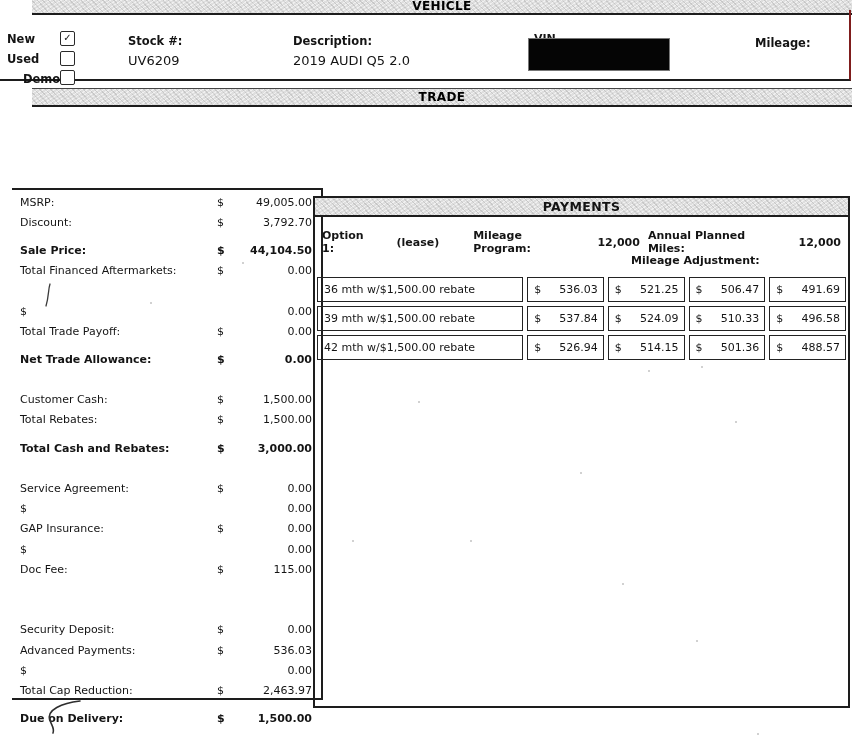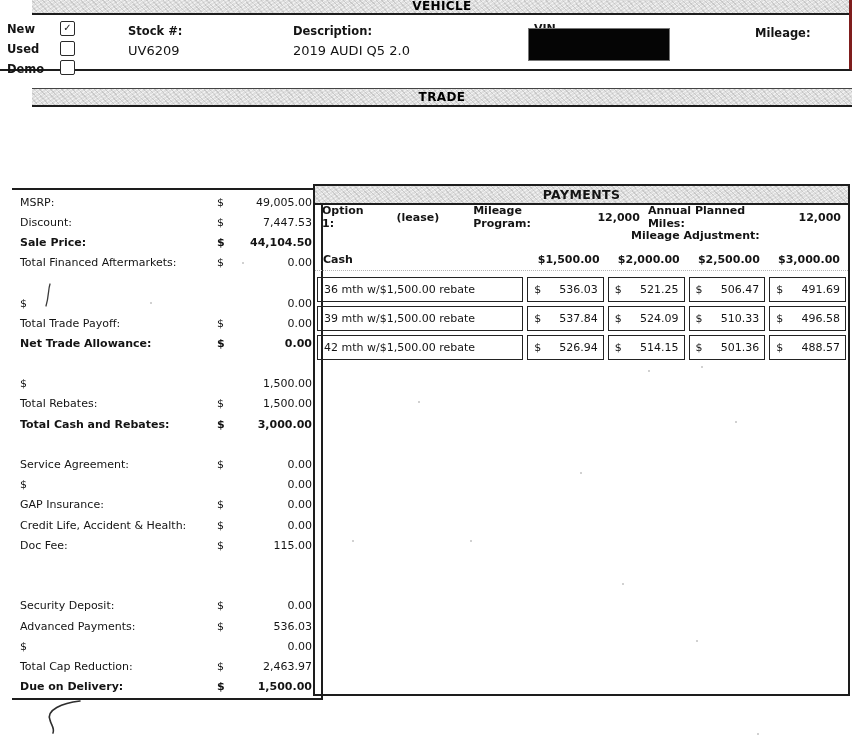--- a/index.html
+++ b/index.html
@@ -1,58 +1,58 @@
 <!DOCTYPE html>
 <html><head>
 <meta charset="utf-8">
 <style>
   html,body{margin:0;padding:0;background:#fff;}
   .page{position:relative;width:852px;height:750px;background:#fff;overflow:hidden;
         font-family:"DejaVu Sans","Liberation Sans",sans-serif;font-size:11px;color:#141414;}
-  .bold{font-weight:bold;}
+  .bold{font-weight:bold;margin-top:8px;}
   
   .band{position:absolute;left:0;right:0;text-align:center;font-weight:bold;font-size:12px;
         letter-spacing:.4px;color:#000;
         background-color:#dedede;
         background-image:
           repeating-linear-gradient(47deg, rgba(0,0,0,.10) 0 1px, rgba(0,0,0,0) 1px 4px),
           repeating-linear-gradient(-33deg, rgba(255,255,255,.55) 0 1px, rgba(0,0,0,0) 1px 3px); margin-left: 32px;}
   .vehicle-band{top:0;height:13px;line-height:13px;border-bottom:2px solid #1d1d1d;}
   .trade-band{top:88px;height:16px;line-height:16px;border-top:1px solid #444;border-bottom:2px solid #1d1d1d;}
   
-  .vehicle-info{position:absolute;top:0;left:0;width:849px;height:69px;
-                border-bottom:2px solid #1d1d1d;border-right:4px solid #7f1d1d;}
+  .vehicle-info{position:absolute;top:10px;left:0;width:849px;height:69px;
+                border-bottom:2px solid #1d1d1d;border-right:2px solid #7f1d1d;}
   .cond-label{position:absolute;left:7px;font-weight:bold;font-size:11.5px;}
   .checkbox{position:absolute;left:60px;width:13px;height:13px;border:1.6px solid #2a2a2a;
             border-radius:2px;background:#fff;text-align:center;line-height:12px;font-size:10px;font-weight:bold;}
   .field-label{position:absolute;font-weight:bold;font-size:11.5px;}
   .field-value{position:absolute;font-size:13px;}
   .vin-text{position:absolute;left:534px;top:22px;font-weight:bold;}
   .vin-redaction{position:absolute;left:528px;top:28px;width:140px;height:31px;background:#050505;
                  border:1px solid #777;}
   
   .summary-box{position:absolute;top:188px;left:12px;width:311px;height:512px;box-sizing:border-box;
                border-top:2px solid #1d1d1d;border-bottom:2px solid #1d1d1d;border-right:2px solid #1d1d1d;
                padding-top:2px;}
   .srow{display:flex;align-items:center;height:20.2px;padding-left:8px;}
   .srow .slabel{flex:0 0 197px;}
   .srow .scur{flex:0 0 20px;}
   .srow .samt{flex:1;text-align:right;padding-right:9px;}
   .spacer1{height:20.2px;}
   .spacer2{height:40.4px;}
   
-  .payments-box{position:absolute;top:184px;left:313px;width:537px;height:512px;box-sizing:border-box;
+  .payments-box{position:absolute;top:196px;left:313px;width:537px;height:512px;box-sizing:border-box;
                 border:2px solid #1d1d1d;}
   .pband{height:17px;line-height:17px;text-align:center;font-weight:bold;font-size:12.5px;letter-spacing:.4px;
          border-bottom:2px solid #1d1d1d;position:relative;
          background-color:#dedede;
          background-image:
            repeating-linear-gradient(47deg, rgba(0,0,0,.10) 0 1px, rgba(0,0,0,0) 1px 4px),
            repeating-linear-gradient(-33deg, rgba(255,255,255,.55) 0 1px, rgba(0,0,0,0) 1px 3px);}
-  .poption{display:flex;align-items:center;margin-top:3px;padding:0 7px;font-weight:bold;font-size:11px;height:18px;gap:8px;}
+  .poption{display:flex;align-items:center;margin-top:16px;padding:0 7px;font-weight:bold;font-size:11px;height:18px;gap:8px;}
   .poption .gap-s{margin-left:12px;}
   .poption .gap-m{margin-left:26px;}
   .poption .push-right{margin-left:auto;}
   .padjust{margin-top:3px;height:17px;padding-left:306px;font-weight:bold;margin-left:10px;}
   .pcash{display:flex;align-items:center;height:22px;margin-top:2px;padding:0 2px;font-weight:bold;
          border-bottom:1px dotted #b5b5b5;}
   .pcash .cash-label{width:211px;padding-left:6px;box-sizing:border-box;}
   .pcash .cash-col{width:77px;margin-right:4px;text-align:right;padding-right:2px;box-sizing:border-box;}
   .ptable{margin-top:6px;padding:0 2px;}
   .prow{display:flex;margin-bottom:4px;}
@@ -72,21 +72,21 @@
 
   <div class="band vehicle-band">
     <span>VEHICLE</span>
   </div>
 
   <div class="vehicle-info">
     <span class="cond-label" style="top:22px;">New</span>
     <span class="checkbox" style="top:21px;"><span>✓</span></span>
     <span class="cond-label" style="top:42px;">Used</span>
     <span class="checkbox" style="top:41px;"></span>
-    <span class="cond-label" style="top:62px;">Demo</span>
+    <span class="cond-label" style="top:62px;margin-left:16px;">Demo</span>
     <span class="checkbox" style="top:60px;"></span>
 
     <span class="field-label" style="left:128px;top:24px;">Stock #:</span>
     <span class="field-value" style="left:128px;top:43px;">UV6209</span>
 
     <span class="field-label" style="left:293px;top:24px;">Description:</span>
     <span class="field-value" style="left:293px;top:43px;">2019 AUDI Q5 2.0</span>
 
     <span class="vin-text">VIN</span>
     <div class="vin-redaction"></div>
@@ -100,21 +100,21 @@
 
   <div class="summary-box">
     <div class="srow">
       <span class="slabel">MSRP:</span>
       <span class="scur">$</span>
       <span class="samt">49,005.00</span>
     </div>
     <div class="srow">
       <span class="slabel">Discount:</span>
       <span class="scur">$</span>
-      <span class="samt">7,447.53</span>
+      <span class="samt">3,792.70</span>
     </div>
     <div class="srow bold">
       <span class="slabel">Sale Price:</span>
       <span class="scur">$</span>
       <span class="samt">44,104.50</span>
     </div>
     <div class="srow">
       <span class="slabel">Total Financed Aftermarkets:</span>
       <span class="scur">$</span>
       <span class="samt">0.00</span>
@@ -129,20 +129,21 @@
       <span class="scur">$</span>
       <span class="samt">0.00</span>
     </div>
     <div class="srow bold">
       <span class="slabel">Net Trade Allowance:</span>
       <span class="scur">$</span>
       <span class="samt">0.00</span>
     </div>
     <div class="spacer1"></div>
     <div class="srow">
+      <span class="slabel">Customer Cash:</span>
       <span class="scur">$</span>
       <span class="samt">1,500.00</span>
     </div>
     <div class="srow">
       <span class="slabel">Total Rebates:</span>
       <span class="scur">$</span>
       <span class="samt">1,500.00</span>
     </div>
     <div class="srow bold">
       <span class="slabel">Total Cash and Rebates:</span>
@@ -158,21 +159,20 @@
     <div class="srow">
       <span class="scur">$</span>
       <span class="samt">0.00</span>
     </div>
     <div class="srow">
       <span class="slabel">GAP Insurance:</span>
       <span class="scur">$</span>
       <span class="samt">0.00</span>
     </div>
     <div class="srow">
-      <span class="slabel">Credit Life, Accident &amp; Health:</span>
       <span class="scur">$</span>
       <span class="samt">0.00</span>
     </div>
     <div class="srow">
       <span class="slabel">Doc Fee:</span>
       <span class="scur">$</span>
       <span class="samt">115.00</span>
     </div>
     <div class="spacer2"></div>
     <div class="srow">
@@ -207,27 +207,20 @@
     </div>
     <div class="poption">
       <span>Option 1:</span>
       <span class="gap-s">(lease)</span>
       <span class="gap-m">Mileage Program:</span>
       <span class="gap-s">12,000</span>
       <span class="push-right">Annual Planned Miles:</span>
       <span class="gap-s">12,000</span>
     </div>
     <div class="padjust">Mileage Adjustment:</div>
-    <div class="pcash">
-      <span class="cash-label">Cash</span>
-      <span class="cash-col">$1,500.00</span>
-      <span class="cash-col">$2,000.00</span>
-      <span class="cash-col">$2,500.00</span>
-      <span class="cash-col">$3,000.00</span>
-    </div>
     <div class="ptable">
       <div class="prow">
         <div class="pterm">36 mth w/$1,500.00 rebate</div>
         <div class="pcell">
           <span>$</span>
           <span>536.03</span>
         </div>
         <div class="pcell">
           <span>$</span>
           <span>521.25</span>

